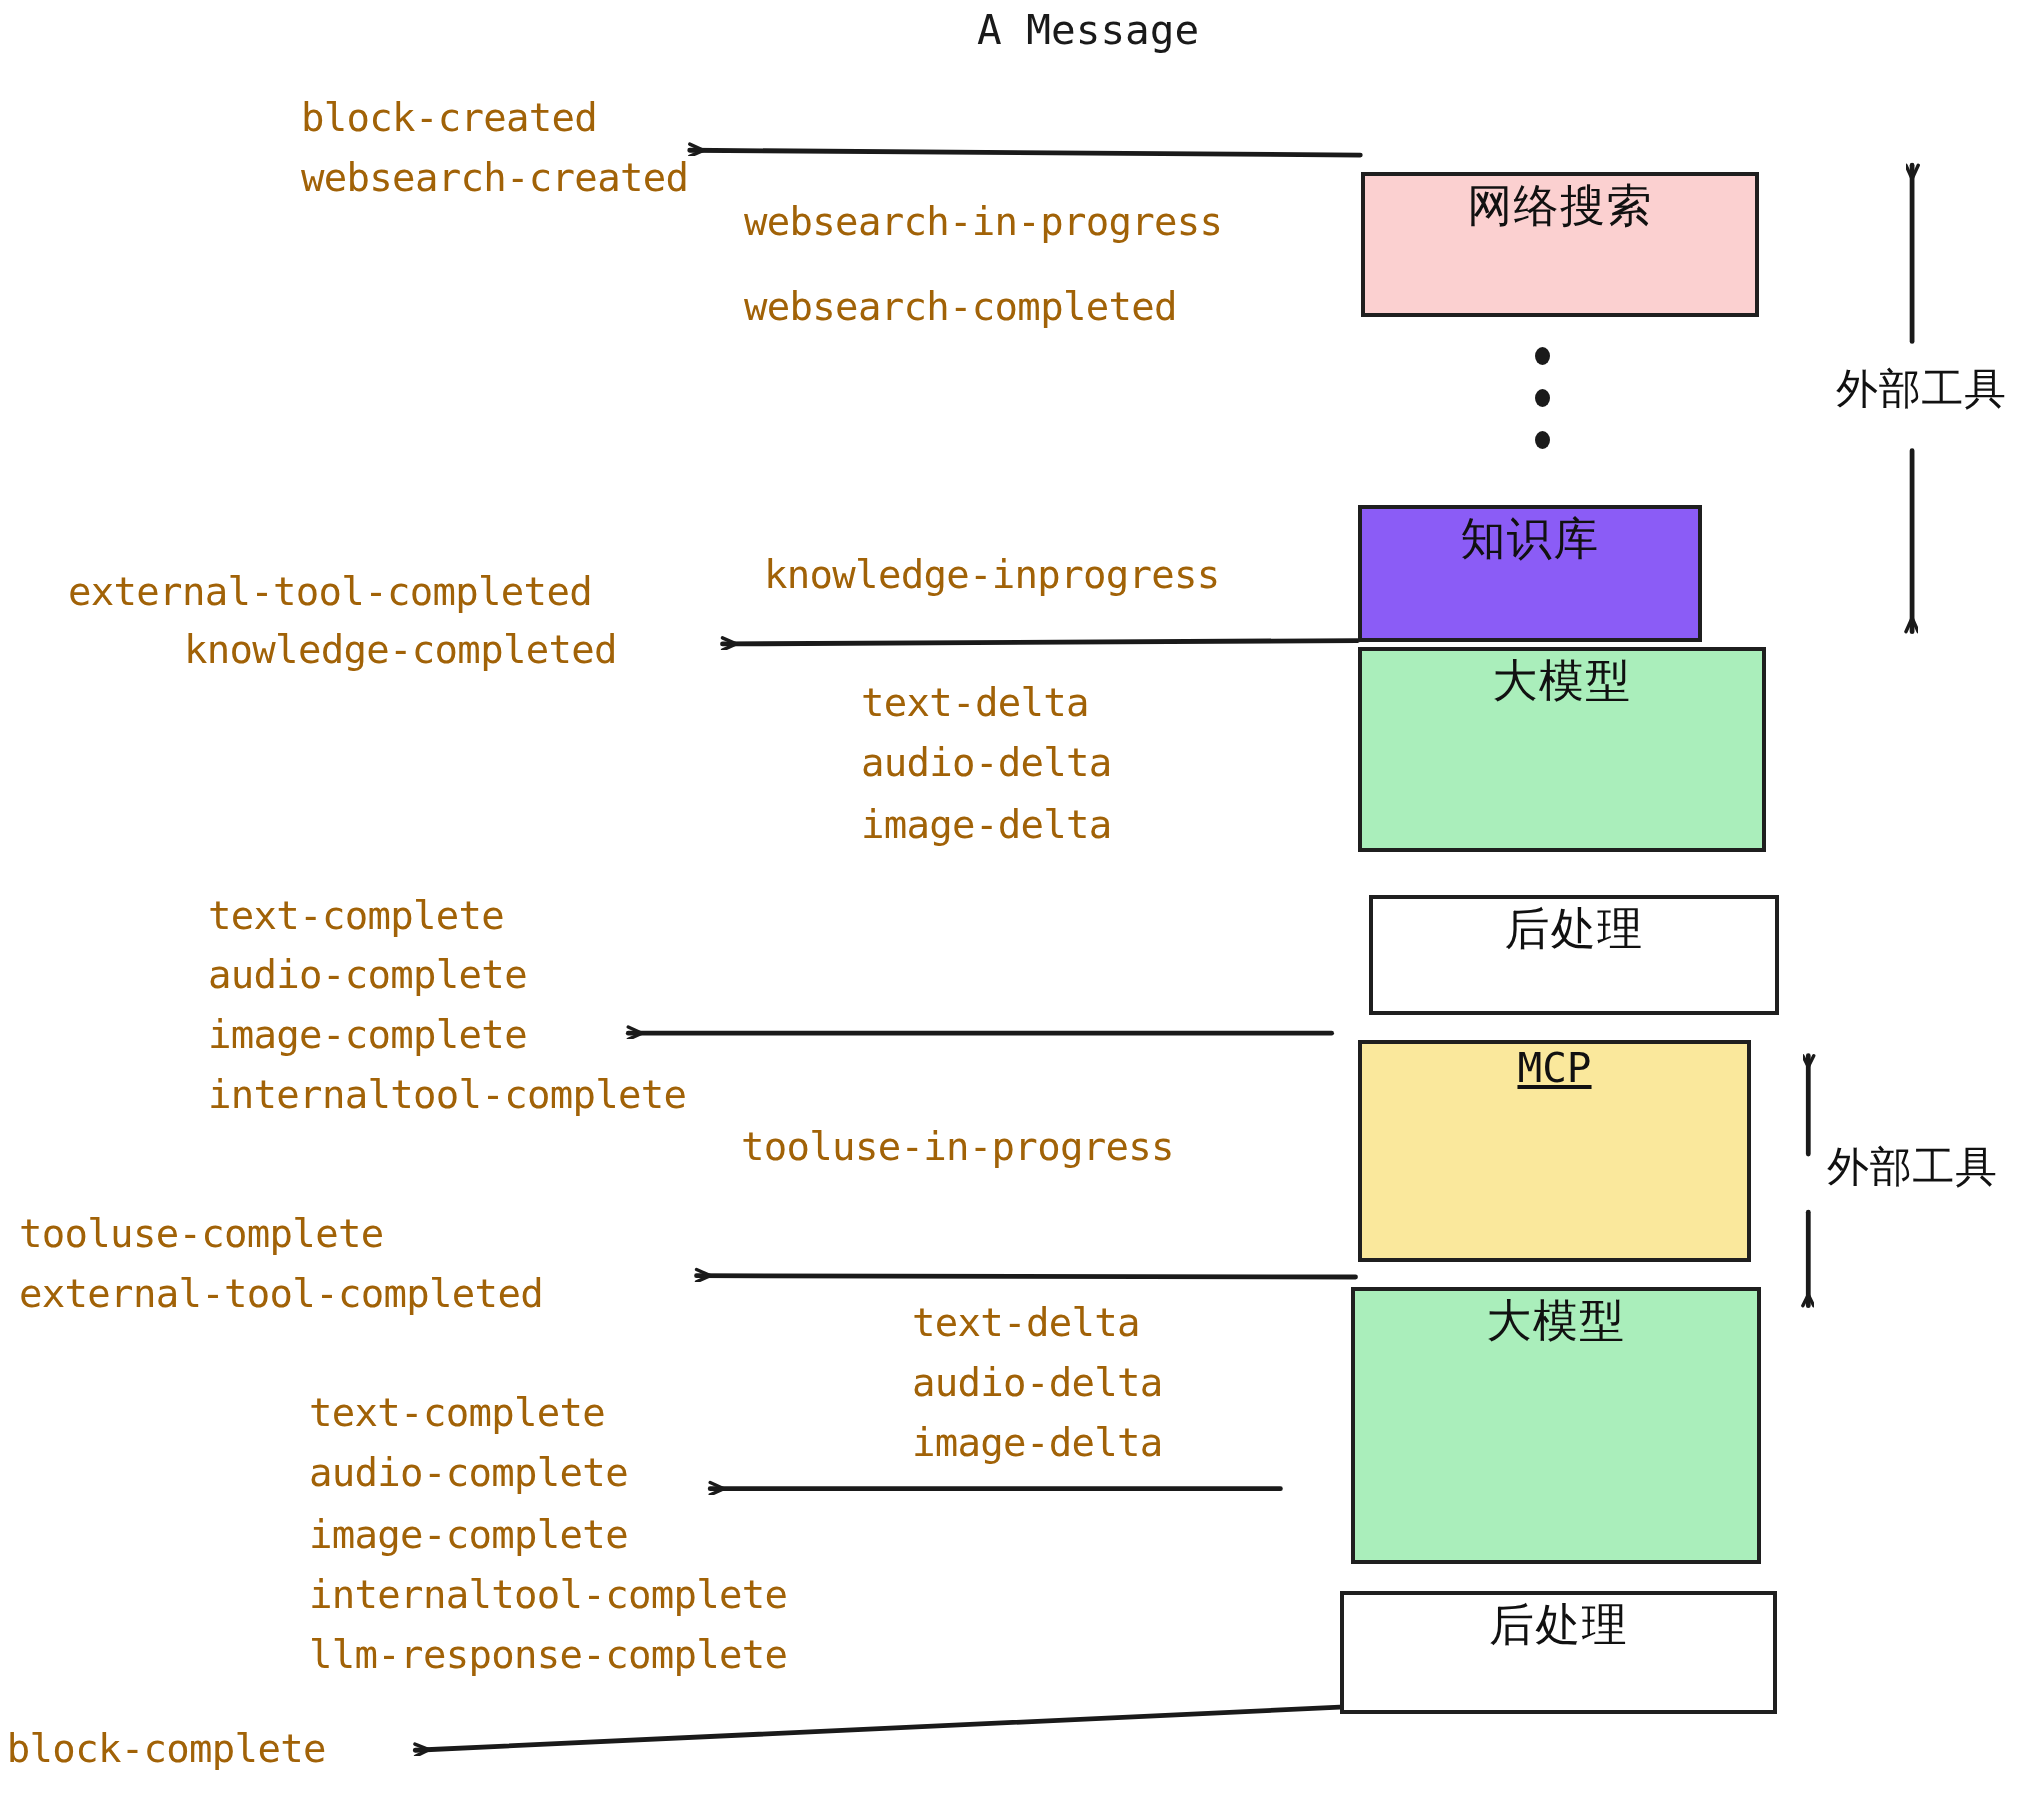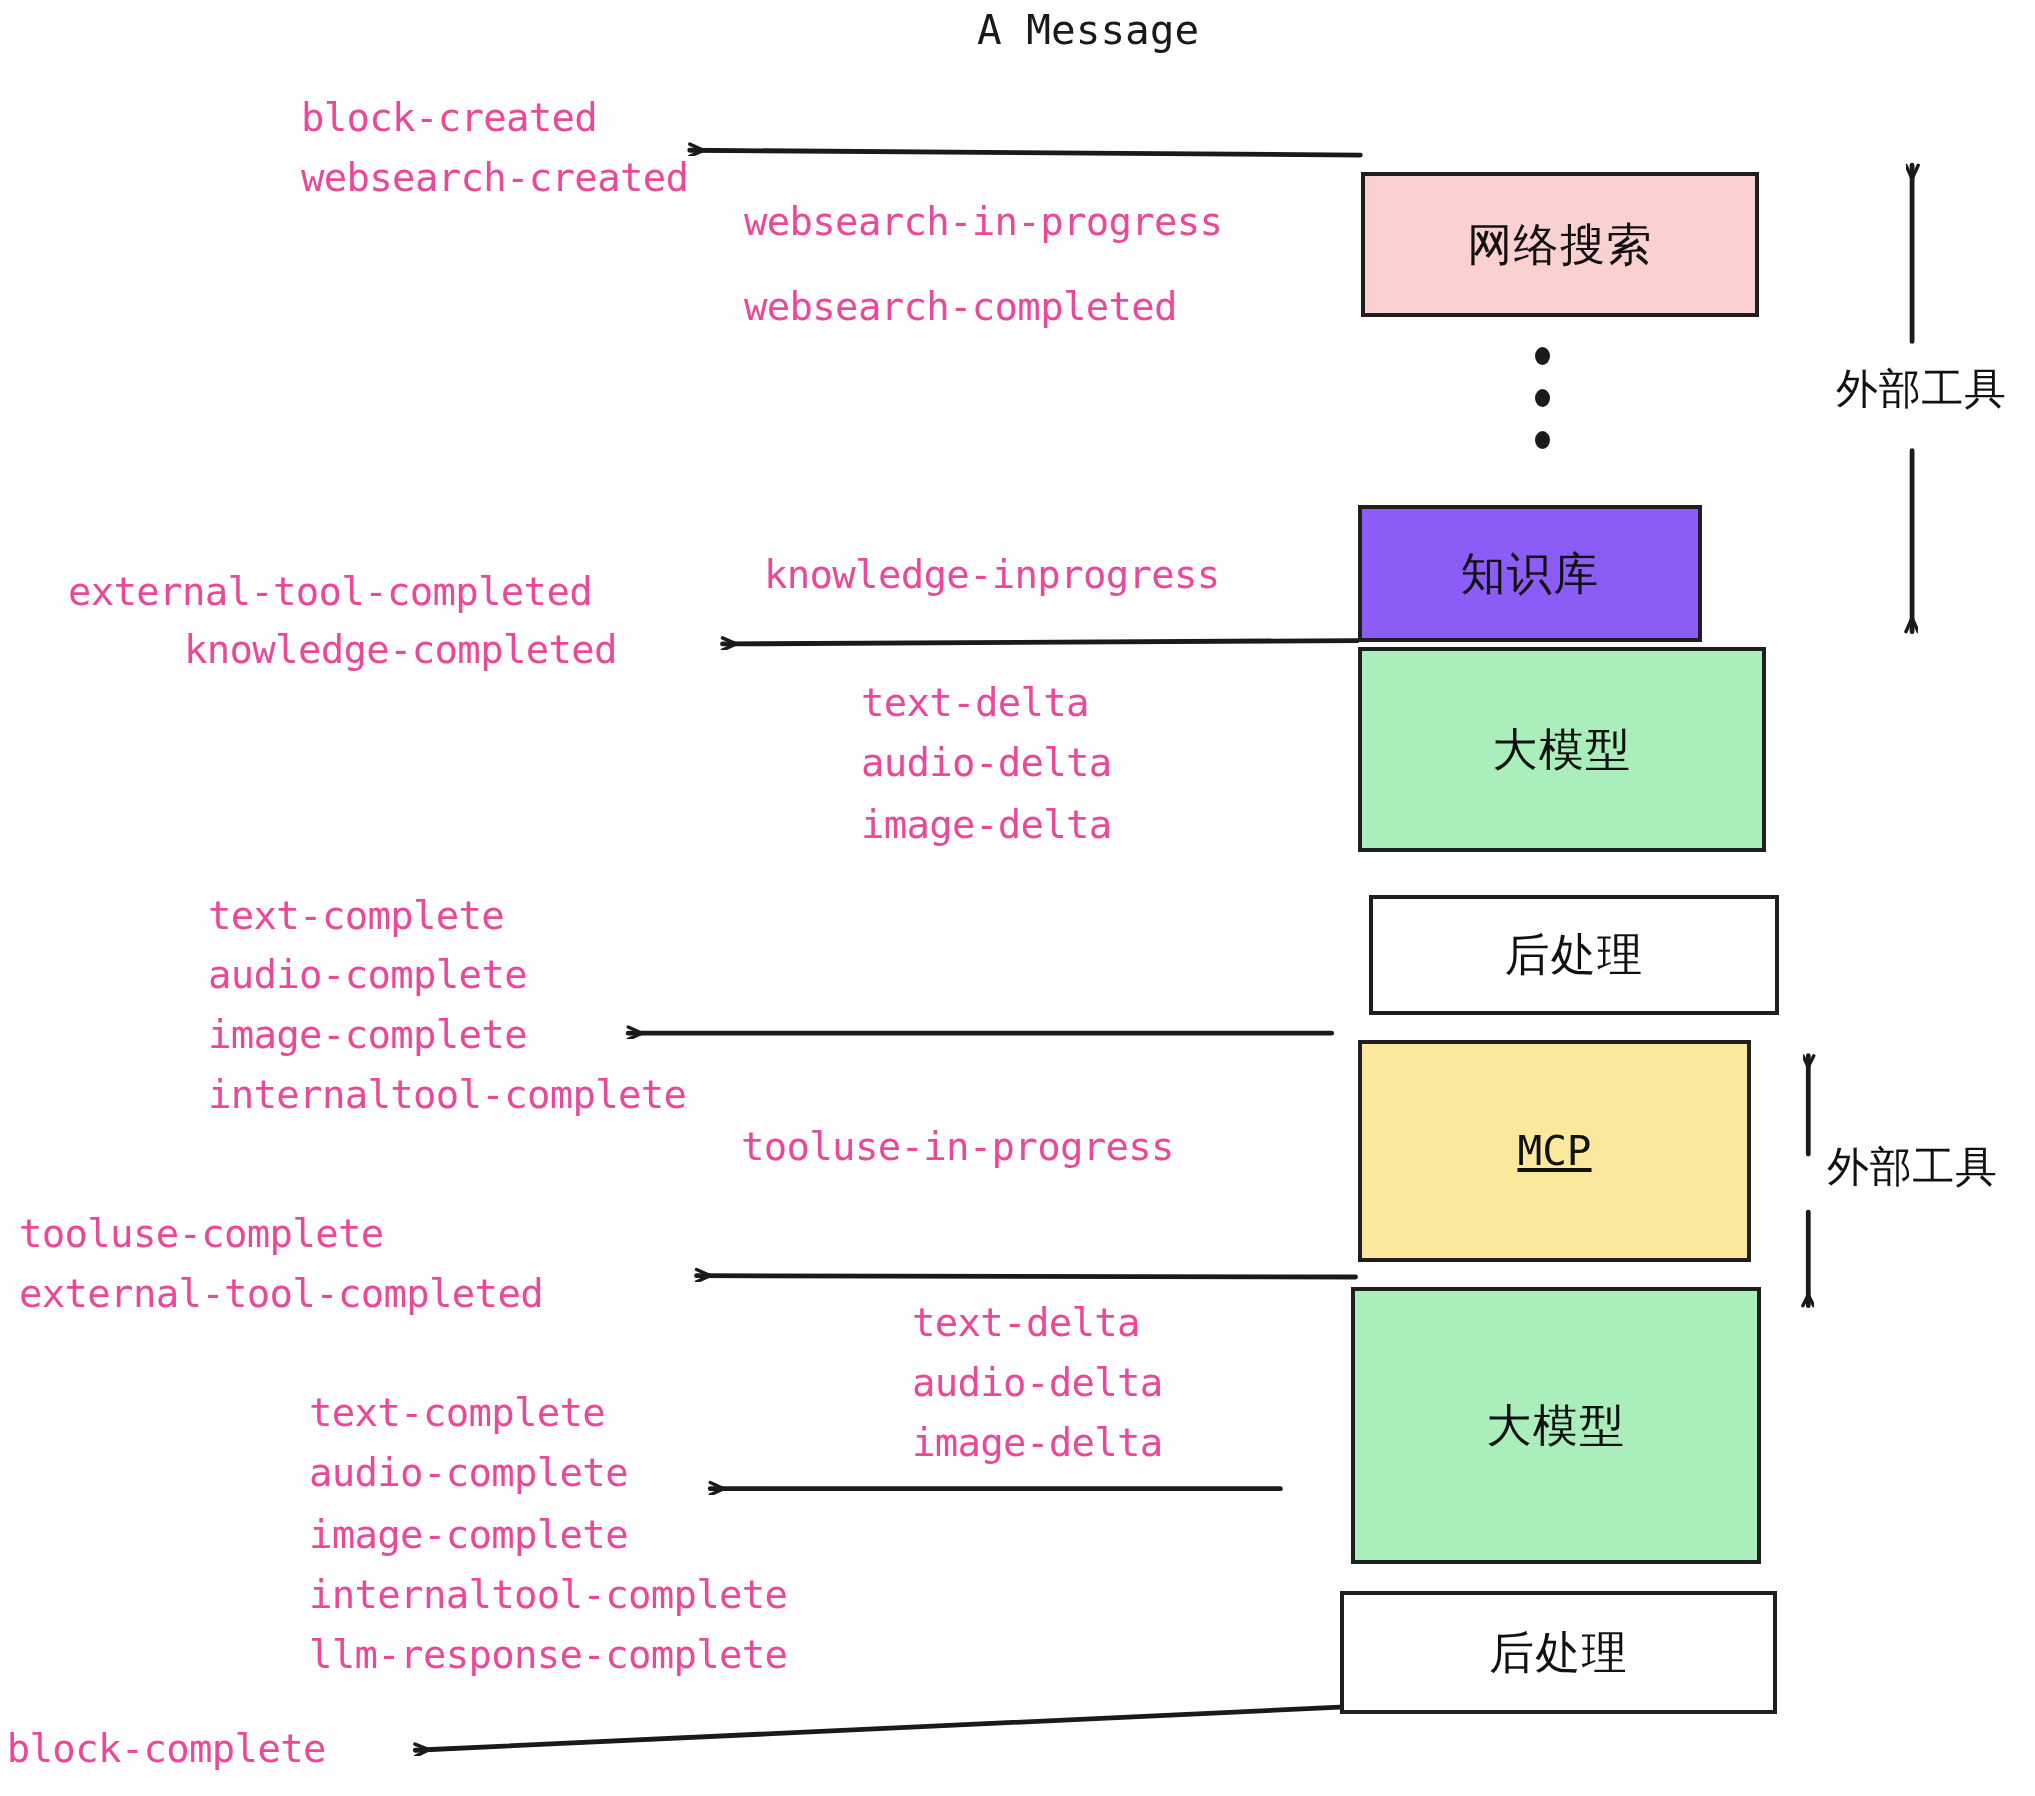--- a/index.html
+++ b/index.html
@@ -14,36 +14,36 @@
     background:#ffffff;
     overflow:hidden;
   }
   .lbl{
     position:absolute;
     white-space:nowrap;
     font-family:"DejaVu Sans Mono","Liberation Mono",monospace;
     font-size:39px;
     letter-spacing:-0.7px;
     line-height:1;
-    color:#ec4899;
+    color:#a16207;
   }
   .title{
     position:absolute;
     font-family:"DejaVu Sans Mono","Liberation Mono",monospace;
     font-size:41px;
     letter-spacing:0px;
     color:#1a1a1a;
     white-space:nowrap;
   }
   .node{
     position:absolute;
     box-sizing:border-box;
     border:4.8px solid #1f1f1f;
     display:flex;
-    align-items:center;
+    align-items:flex-start;
     justify-content:center;
     font-family:"DejaVu Sans","Liberation Sans",sans-serif;
     font-size:45px;
     color:#111111;
     letter-spacing:1.4px;
   }
   .node.mono{
     font-family:"DejaVu Sans Mono","Liberation Mono",monospace;
     font-size:41px;
     letter-spacing:0;

